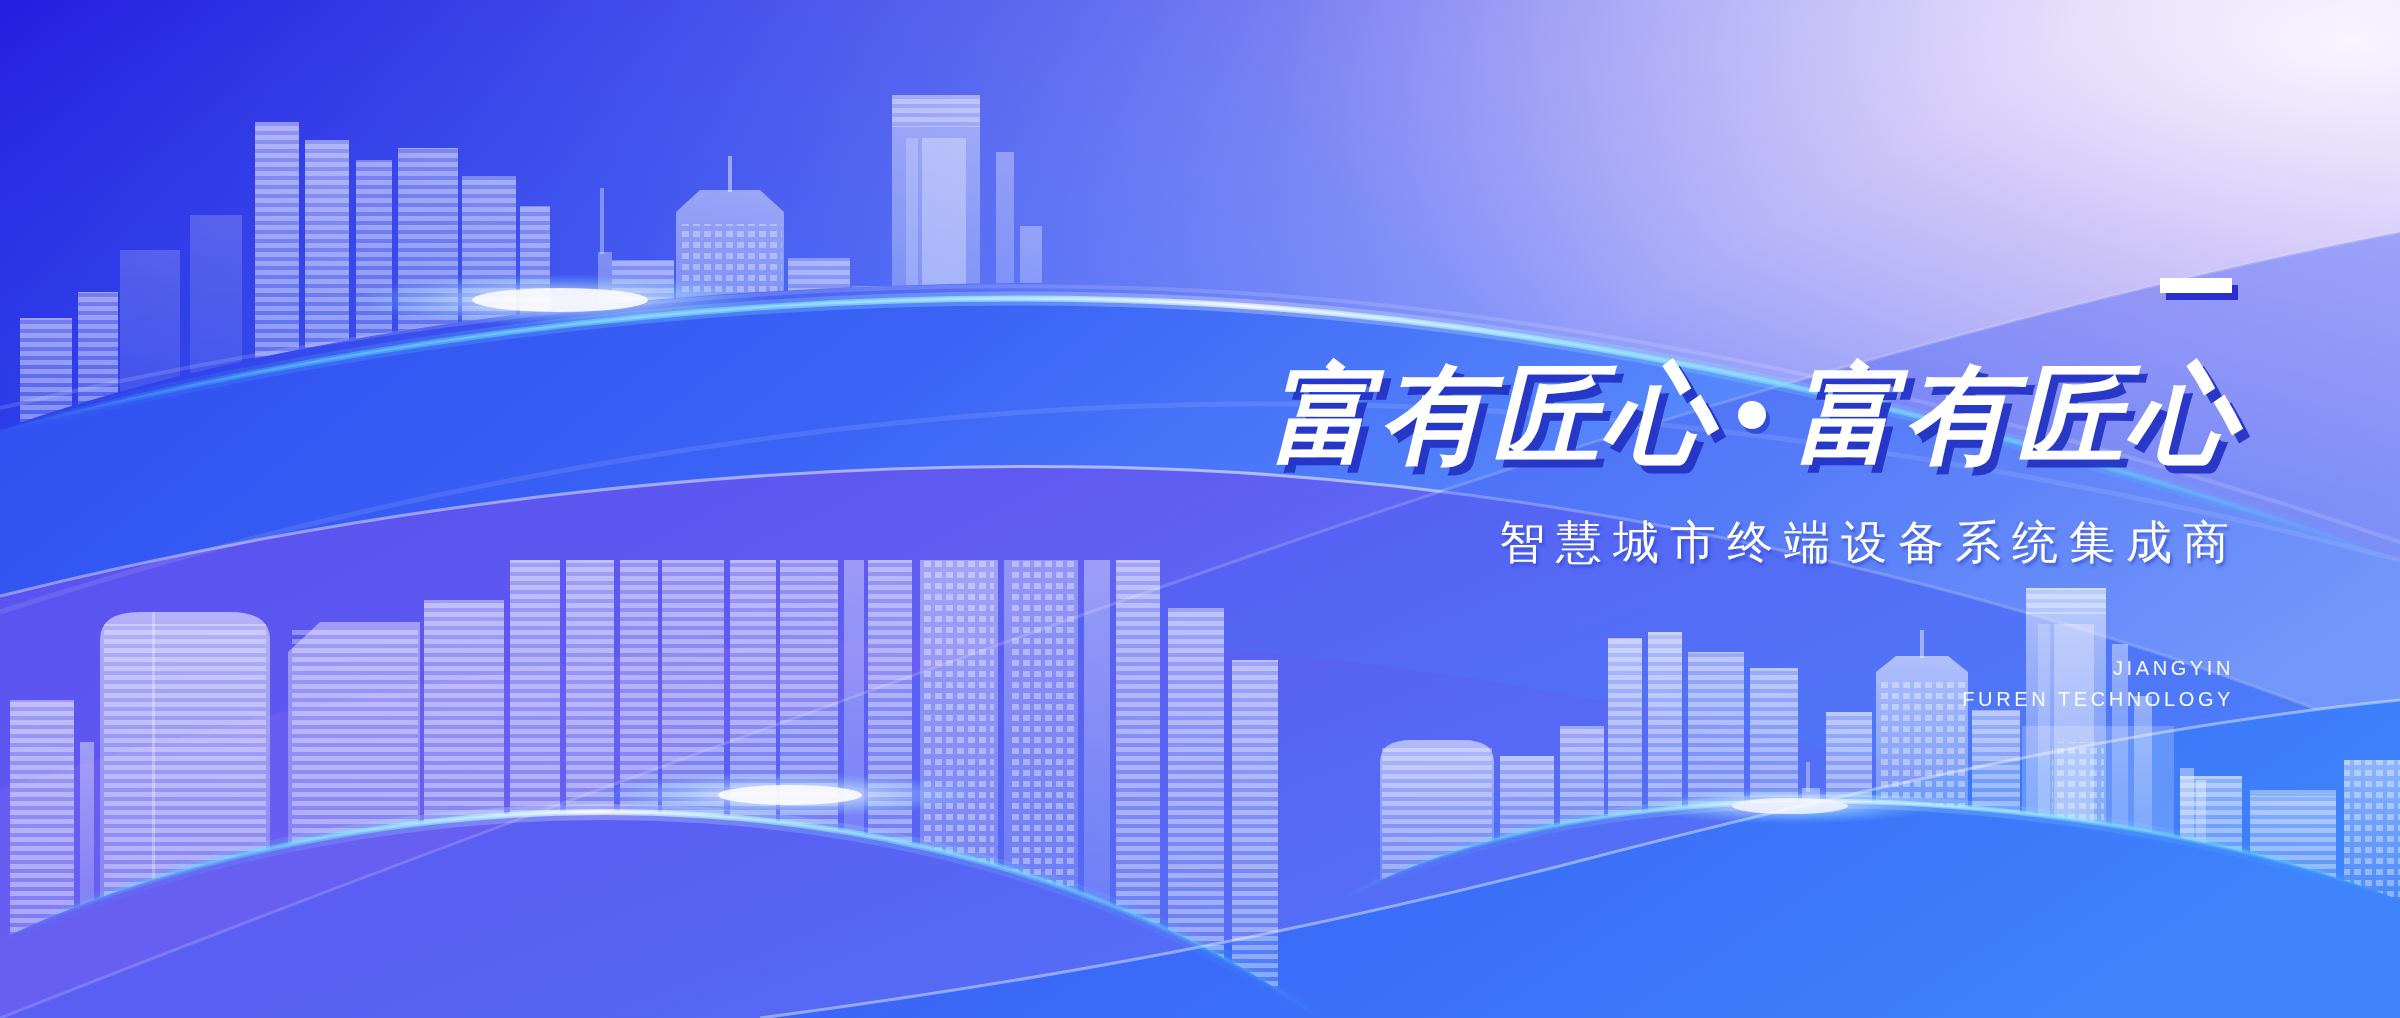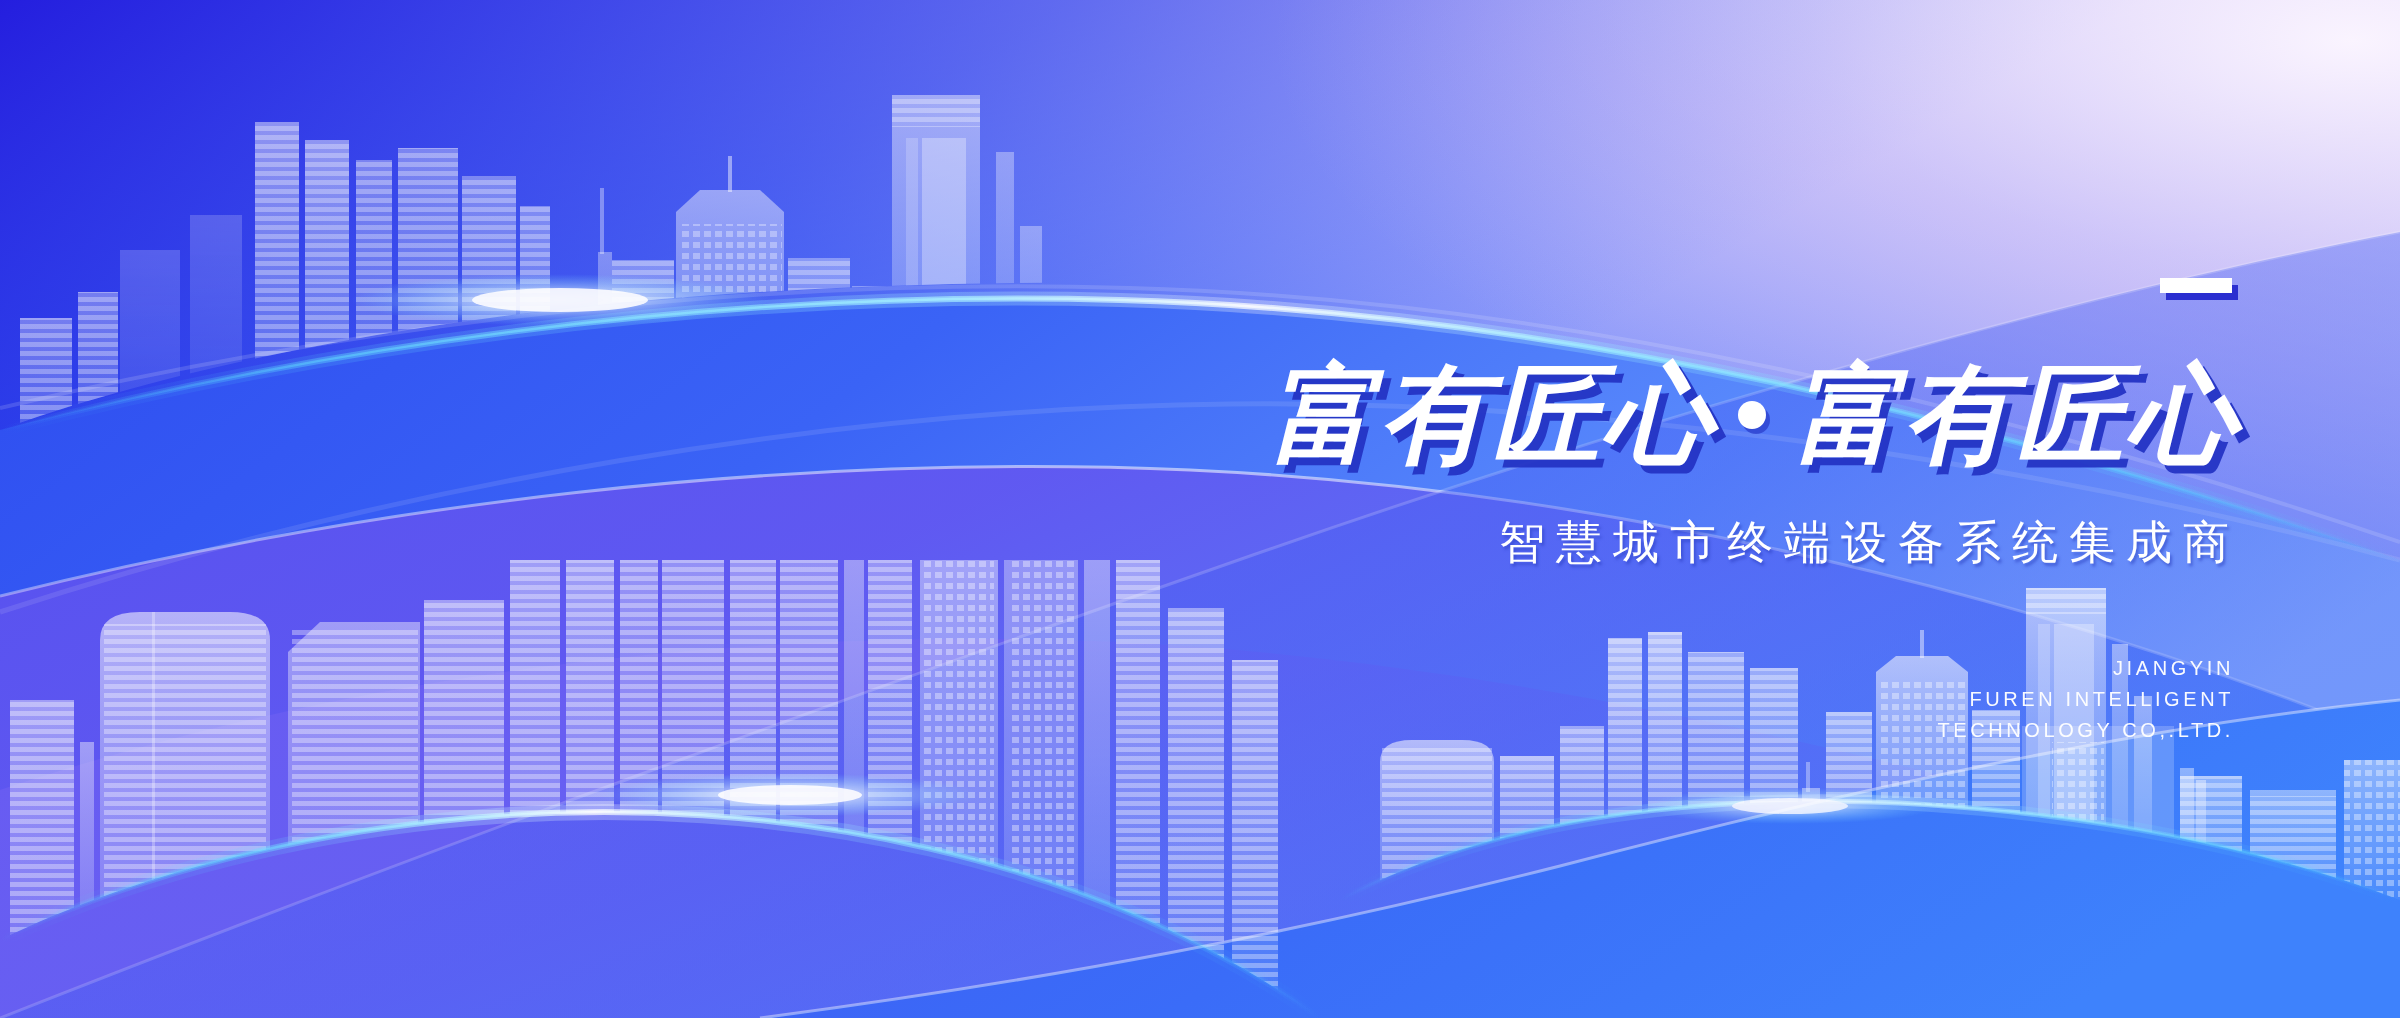--- a/index.html
+++ b/index.html
@@ -434,18 +434,17 @@
     <div id="headline">
       <span class="seg">富有匠心</span>
       <span class="dot"></span>
       <span class="seg">富有匠心</span>
     </div>
 
     <div id="subtitle">智慧城市终端设备系统集成商</div>
 
     <div id="company">
       <div class="cline">JIANGYIN</div>
-      <div class="cline">FUREN INTELLIGENT</div>
-      <div class="cline">TECHNOLOGY CO,.LTD.</div>
+      <div class="cline">FUREN TECHNOLOGY</div>
     </div>
 
   </div>
 </div>
 
 </body></html>

